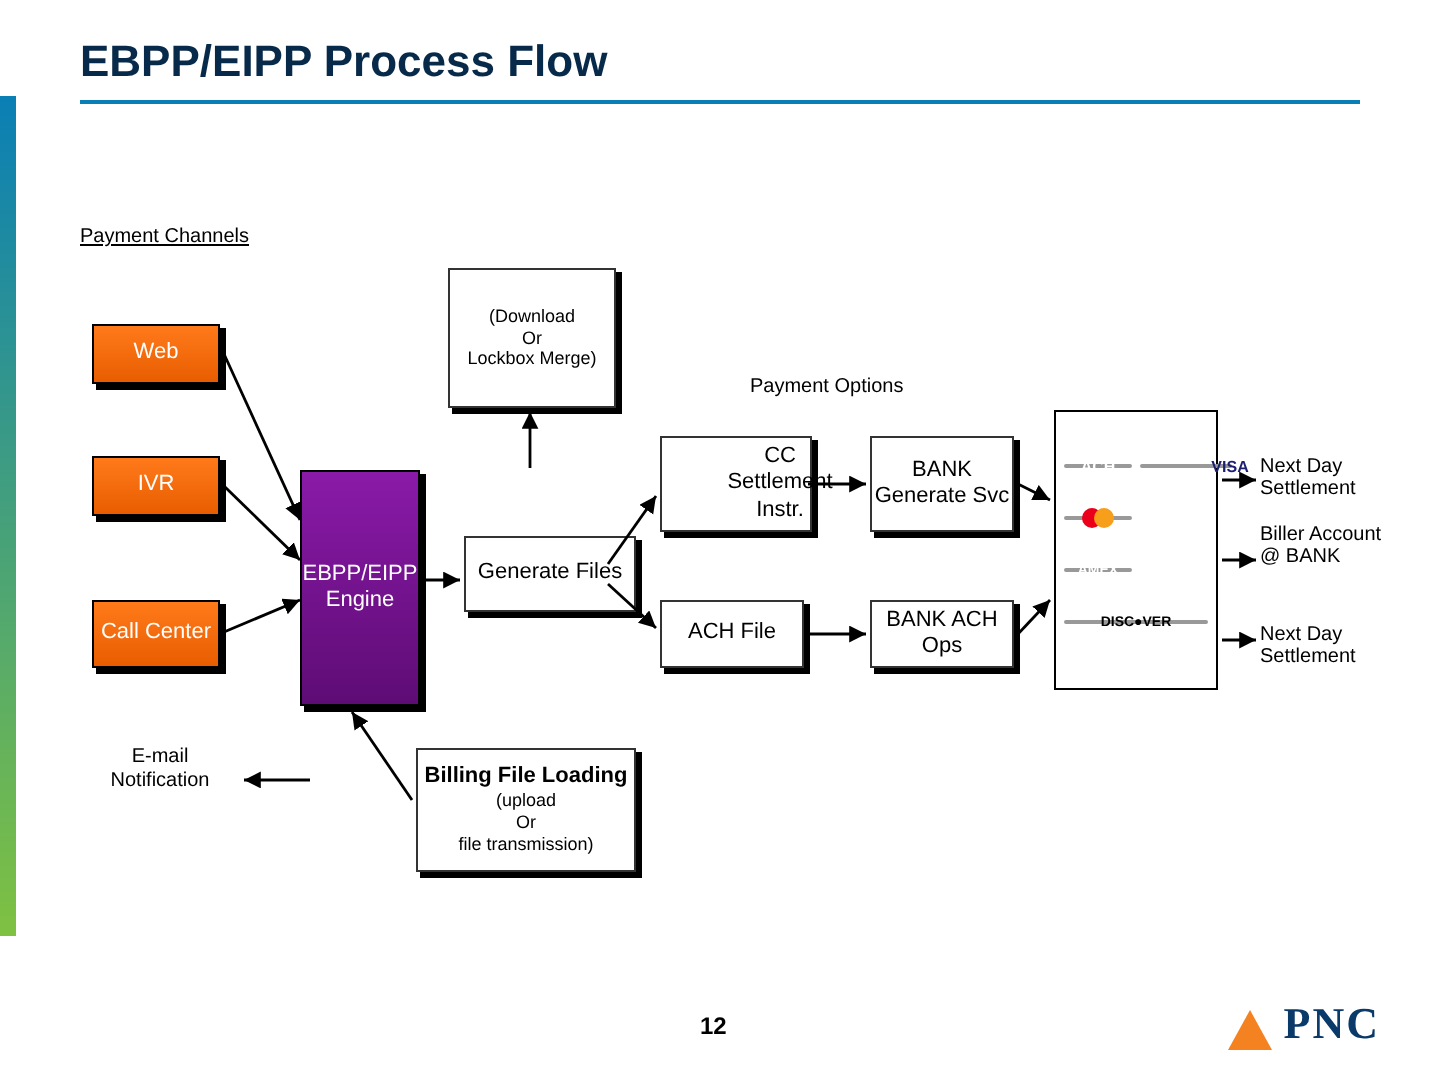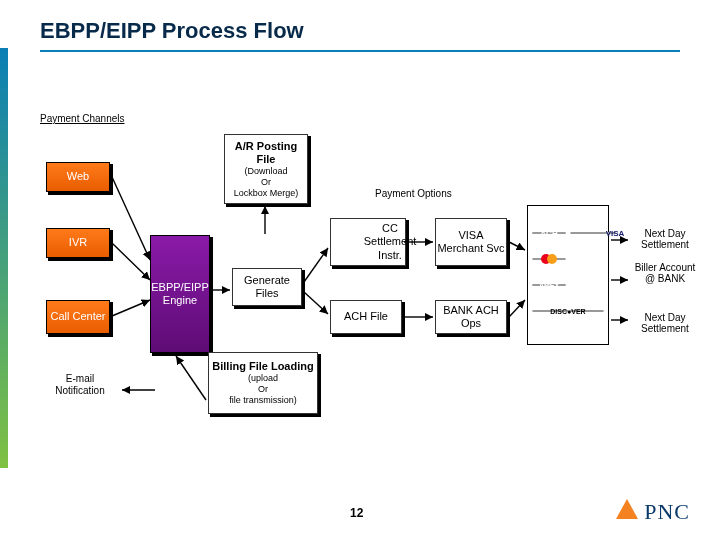--- a/index.html
+++ b/index.html
@@ -98,40 +98,40 @@
   .mc span{display:inline-block;width:10px;height:10px;border-radius:50%;}
   .page-num {
     position: absolute;
     left: 350px; bottom: 20px;
     font-weight: bold;
     font-size: 12px;
   }
   .pnc {
     position: absolute;
     right: 30px; bottom: 15px;
-    display:flex; align-items:flex-start;
+    display:flex; align-items:flex-end;
     font-family: Georgia, serif;
     font-size: 22px;
-    font-weight: normal;
+    font-weight: bold;
     color: #0a3a6a;
     letter-spacing: 1px;
   }
   .pnc .tri{
     width:0;height:0;
     border-left:11px solid transparent;
     border-right:11px solid transparent;
     border-bottom:20px solid #f58220;
     margin-right:6px;
     position: relative;
   }
   svg.arrows{position:absolute;left:0;top:0;pointer-events:none;}
   .note {
     position:absolute;
     font-size:10px;
-    text-align:center;
+    text-align:left;
     width:70px;
   }
 </style>
 </head>
 <body>
 
 <div class="left-bar"></div>
 <div class="title">EBPP/EIPP Process Flow</div>
 <div class="title-rule"></div>
 
@@ -149,45 +149,44 @@
   </div>
 <div class="box" style="left:40px; top:370px; width:80px; height:30px; border:none; font-size:10px;">
     <span>E-mail Notification</span>
   </div>
 
 <div class="box engine shadow" style="left:150px; top:235px;">
     <span>EBPP/EIPP Engine</span>
   </div>
 
 <div class="box wh shadow" style="left:224px; top:134px; width:84px; height:70px;">
-  <div style="font-weight:bold;font-size:11px;">A/R Posting File</div>
   <div style="font-size:9px;white-space:pre-line;">(Download
 Or
 Lockbox Merge)</div>
 </div>
 
-<div class="box wh shadow" style="left:232px; top:268px; width:70px; height:38px;">
+<div class="box wh shadow" style="left:232px; top:268px; width:86px; height:38px;">
     <span>Generate Files</span>
   </div>
 
-<div class="box wh shadow" style="left:208px; top:352px; width:110px; height:62px;">
+<div class="box wh shadow" style="left:208px; top:374px; width:110px; height:62px;">
   <div style="font-weight:bold;font-size:11px;">Billing File Loading</div>
   <div style="font-size:9px;white-space:pre-line;">(upload
 Or
 file transmission)</div>
 </div>
 
 <div class="box wh shadow" style="left:330px; top:218px; width:76px; height:48px;padding-left:44px;">
     <span>CC Settlement Instr.</span>
   </div>
 <div class="box wh shadow" style="left:330px; top:300px; width:72px; height:34px;">
     <span>ACH File</span>
   </div>
 <div class="box wh shadow" style="left:435px; top:218px; width:72px; height:48px;">
-    <span>VISA Merchant Svc</span>
+    <span>BANK Generate Svc</span>
   </div>
 <div class="box wh shadow" style="left:435px; top:300px; width:72px; height:34px;">
     <span>BANK ACH Ops</span>
   </div>
 
 <div class="box wh" style="left:527px; top:205px; width:82px; height:140px; border-color:#000;"></div>
 <div class="logo-grid" style="left:532px; top:212px;">
   <div class="lg ach">ACH</div>
   <div class="lg visa">VISA</div>
   <div class="lg mc">

